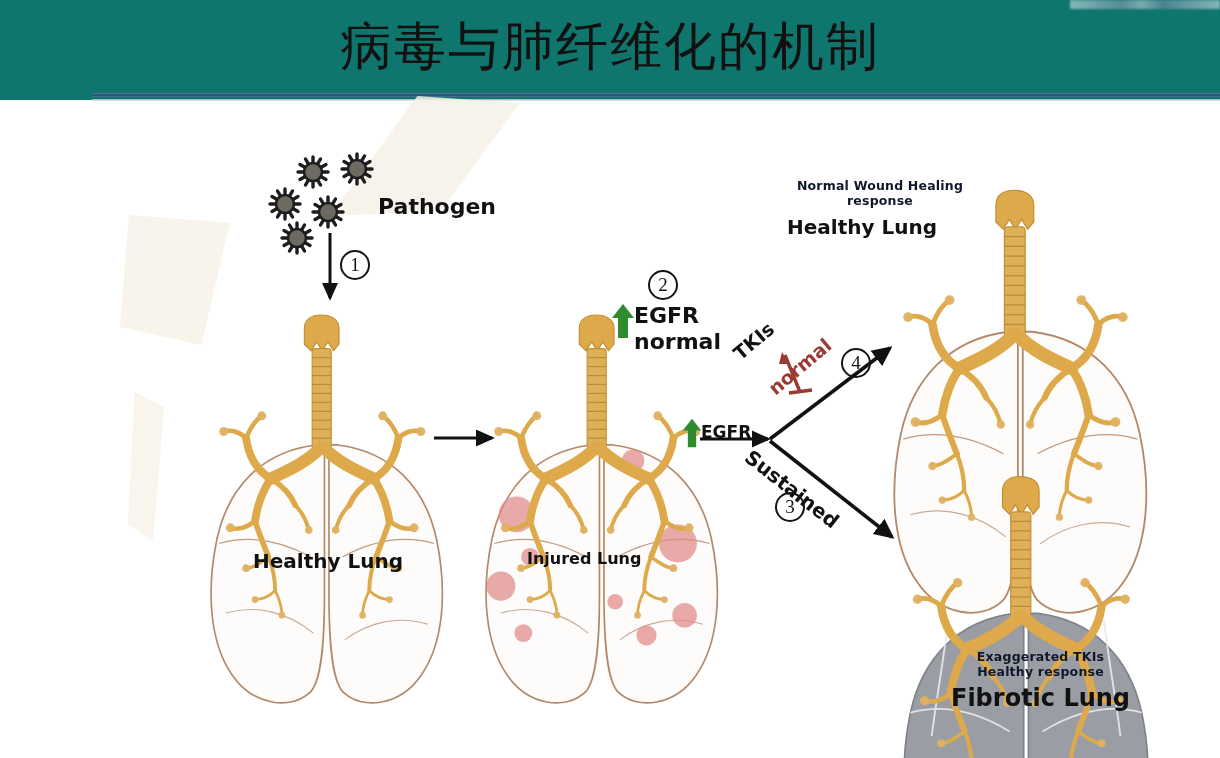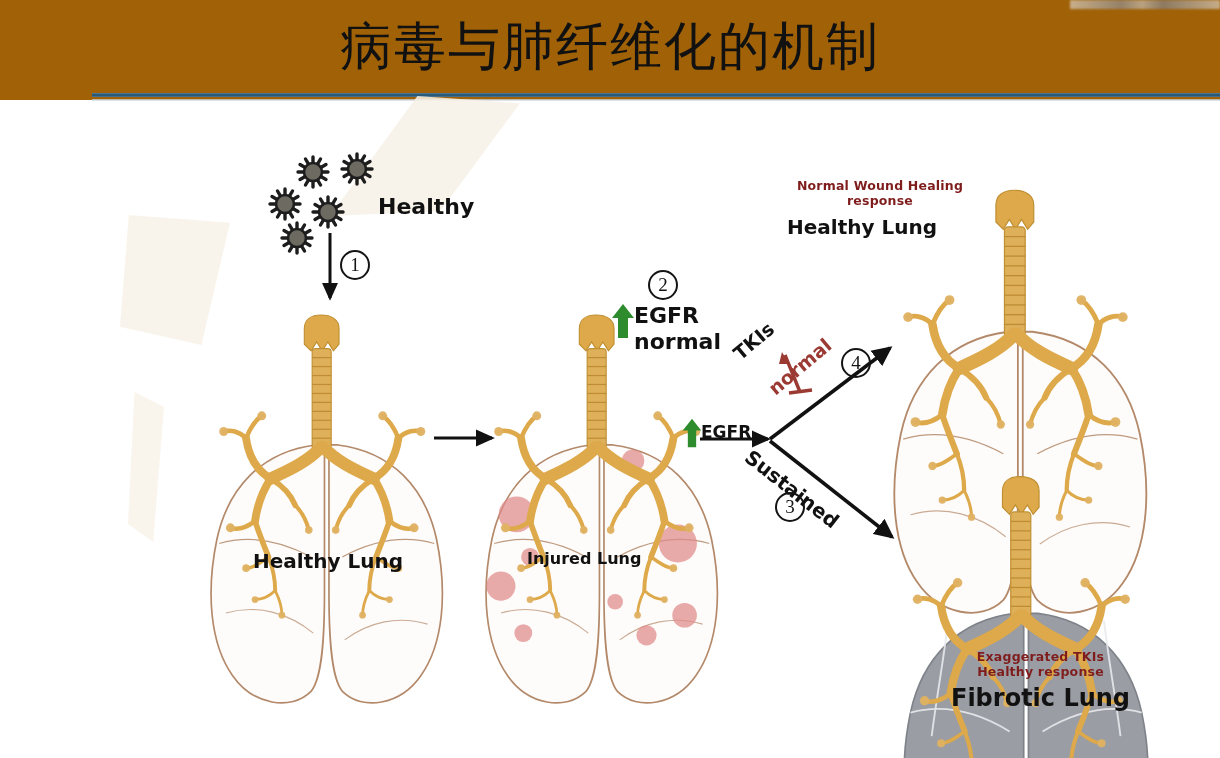--- a/index.html
+++ b/index.html
@@ -5,21 +5,21 @@
   html,body{margin:0;padding:0;}
   body{
     width:1220px;height:758px;
     background:#ffffff;
     font-family:"Liberation Sans","DejaVu Sans",sans-serif;
     overflow:hidden;position:relative;
   }
   
   #slide-header{
     position:absolute;left:0;top:0;width:1220px;height:100px;
-    background:#a16207;
+    background:#0f766e;
   }
   #title-text{
     position:absolute;left:0;top:6px;width:1220px;
     text-align:center;
     font-family:"DejaVu Sans","Liberation Sans",sans-serif;
     font-size:52px;line-height:80px;color:#111111;
     font-weight:400;letter-spacing:2px;
     white-space:nowrap;
   }
   #header-rule{
@@ -63,21 +63,21 @@
   }
   #lbl-pathogen{left:378px;top:94px;font-size:22px;}
   #lbl-egfr-ligands{left:634px;top:203px;font-size:22px;line-height:26px;}
   #lbl-egfr-small{left:701px;top:322px;font-size:17px;}
   #lbl-healthy-lung-1{left:253px;top:449px;font-size:20px;}
   #lbl-injured-lung{left:527px;top:449px;font-size:16px;}
   #lbl-healthy-title{left:787px;top:115px;font-size:20px;}
   #lbl-fibrotic-title{left:951px;top:584px;font-size:24px;}
   .small-hand{
     font-family:"DejaVu Sans","Liberation Sans",sans-serif;
-    font-weight:700;font-size:12.5px;color:#7f1d1d;
+    font-weight:700;font-size:12.5px;color:#0f172a;
     letter-spacing:.2px;line-height:15px;text-align:center;
   }
   #txt-normal-wound{left:790px;top:78px;width:180px;}
   #txt-exaggerated{left:948px;top:549px;width:185px;}
   #lbl-tkis{
     left:743px;top:242px;font-size:19px;font-weight:700;
     transform:rotate(-40deg);transform-origin:left bottom;
   }
   #lbl-normal{
     left:778px;top:277px;font-size:19px;font-weight:700;color:#9b3a32;
@@ -303,21 +303,21 @@
     <svg width="24" height="36" viewBox="0 0 24 36">
         <path d="M12,1 L23,15 L17,15 L17,35 L7,35 L7,15 L1,15 Z" fill="#2e8b2e"></path>
       </svg>
   </span>
   <span class="green-arrow" id="garrow-2">
     <svg width="20" height="30" viewBox="0 0 24 36">
         <path d="M12,1 L23,15 L17,15 L17,35 L7,35 L7,15 L1,15 Z" fill="#2e8b2e"></path>
       </svg>
   </span>
 
-  <div class="dlabel lbl-bold" id="lbl-pathogen">Healthy</div>
+  <div class="dlabel lbl-bold" id="lbl-pathogen">Pathogen</div>
 
   <div class="dlabel lbl-bold" id="lbl-egfr-ligands">
     <div>EGFR</div>
     <div>normal</div>
   </div>
 
   <div class="dlabel lbl-bold" id="lbl-egfr-small">EGFR</div>
 
   <div class="dlabel lbl-bold" id="lbl-tkis">TKIs</div>
   <div class="dlabel lbl-bold" id="lbl-normal">normal</div>

